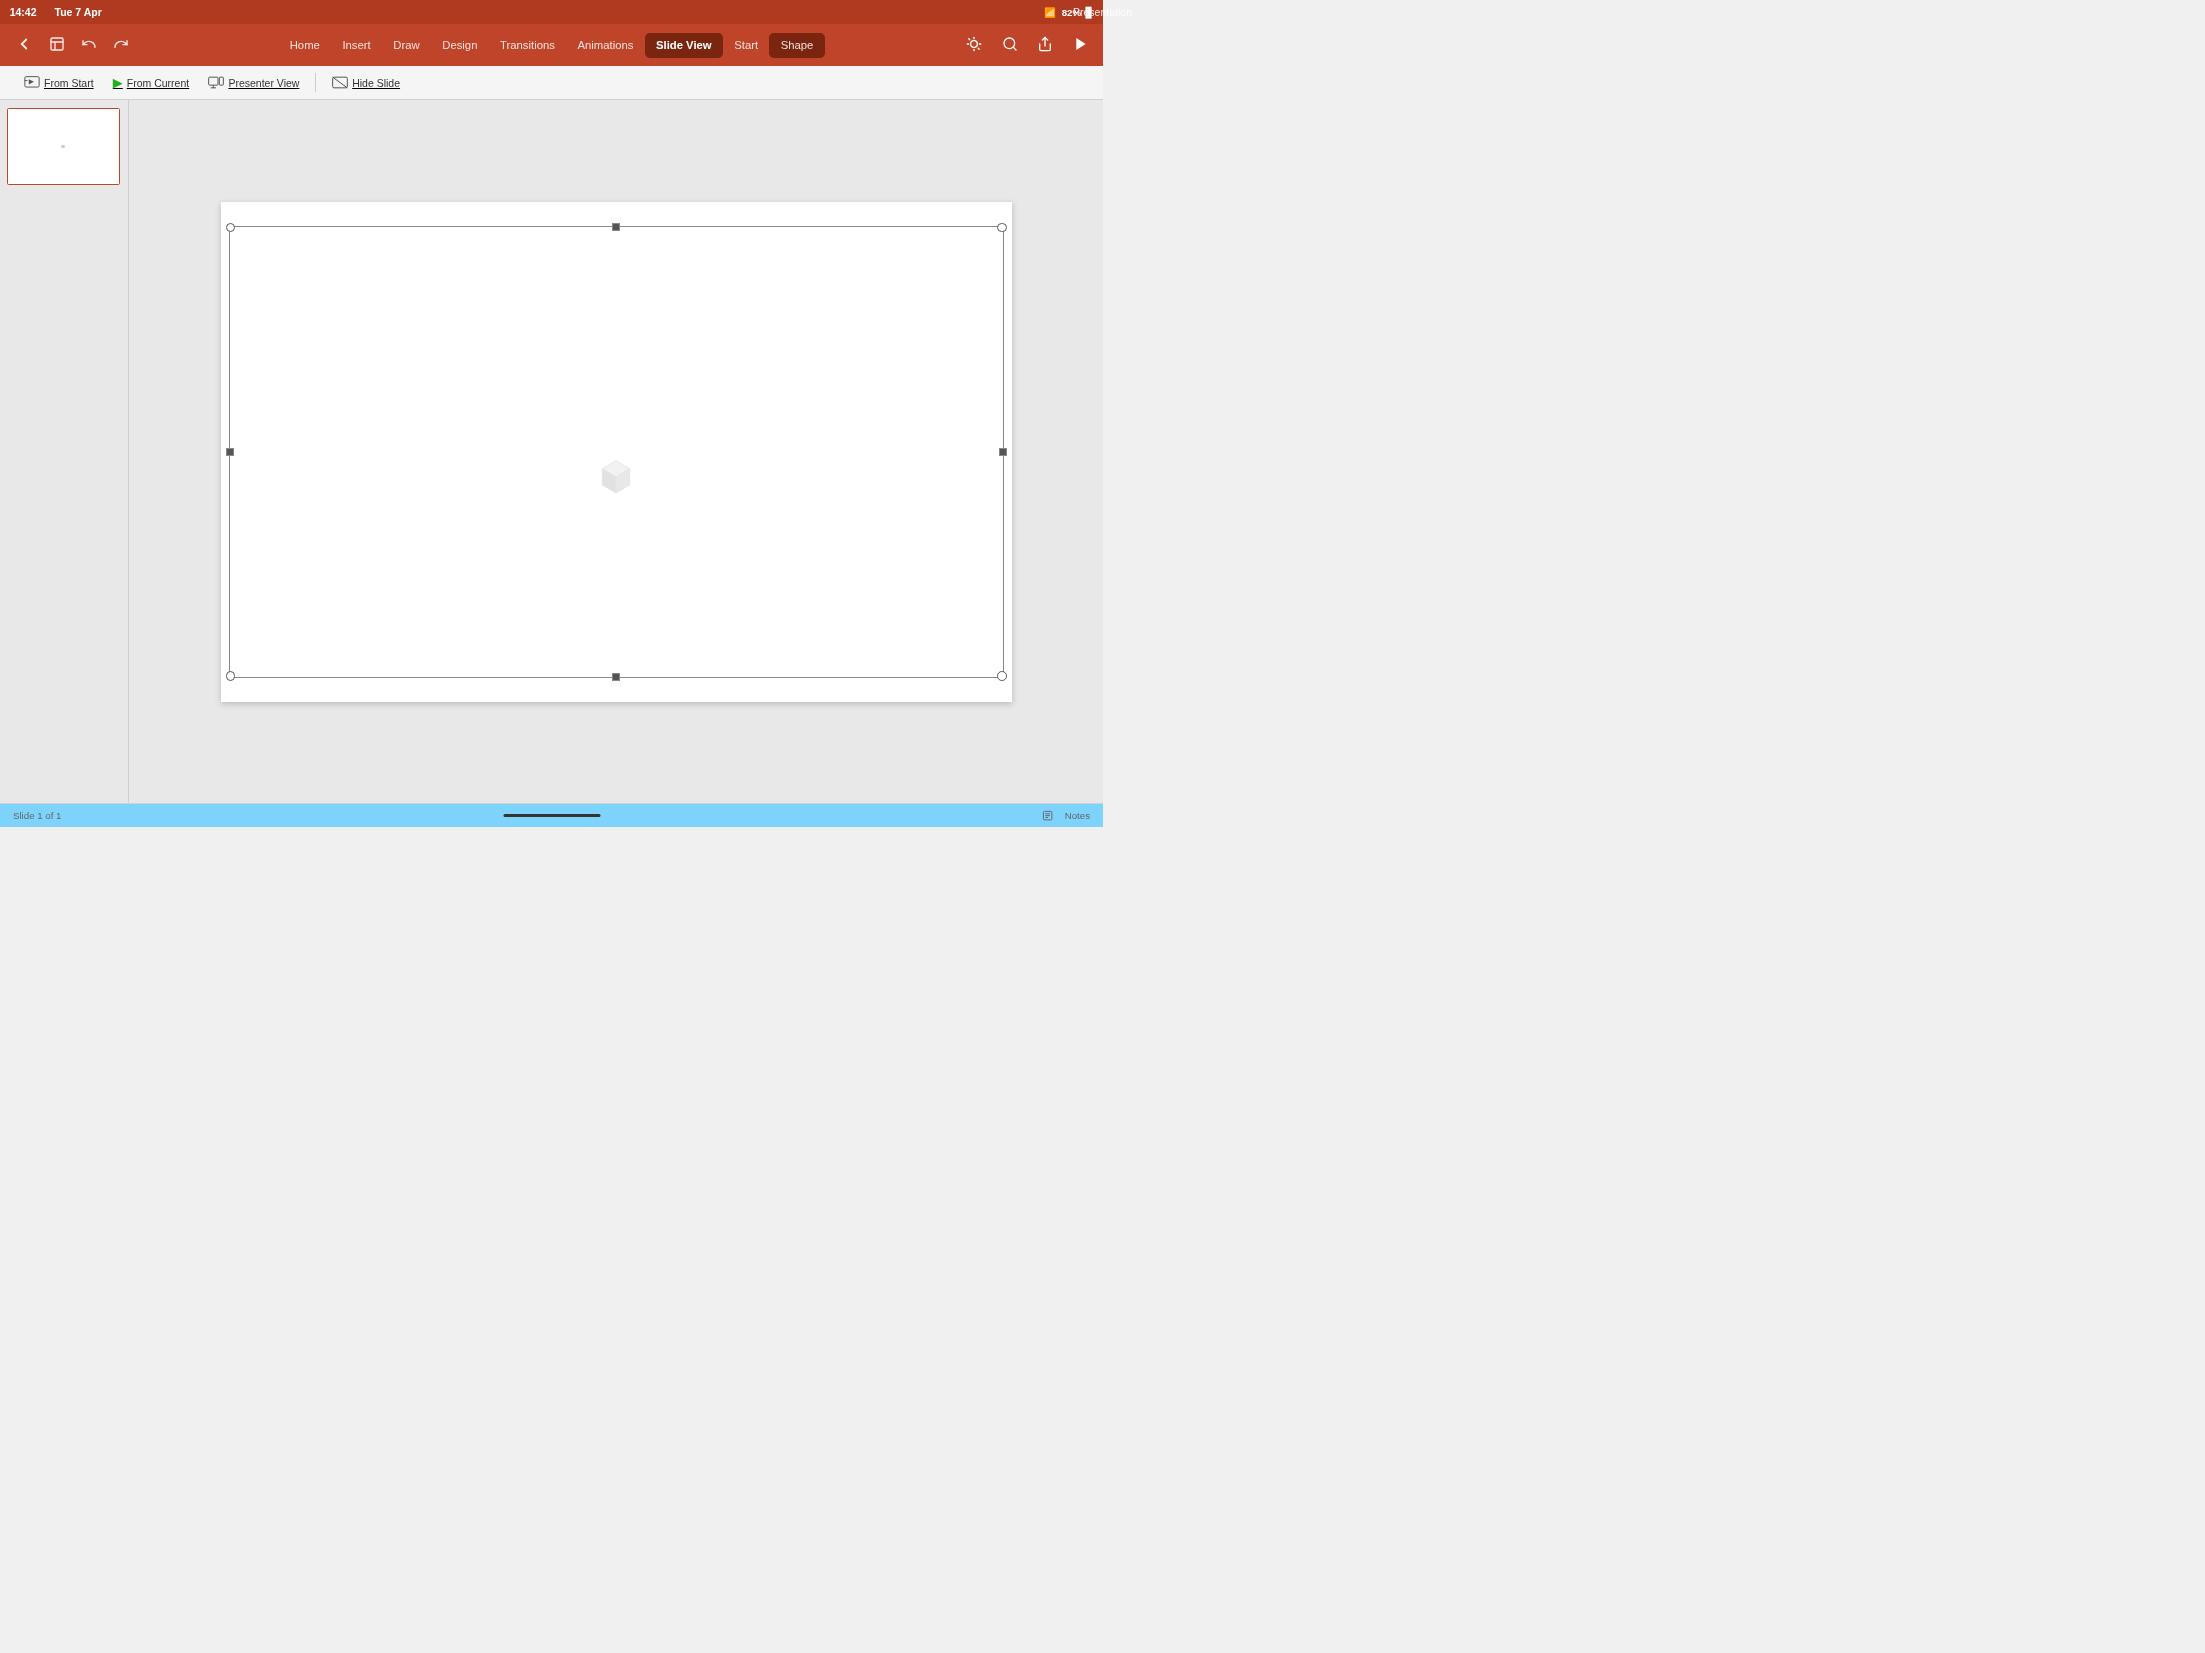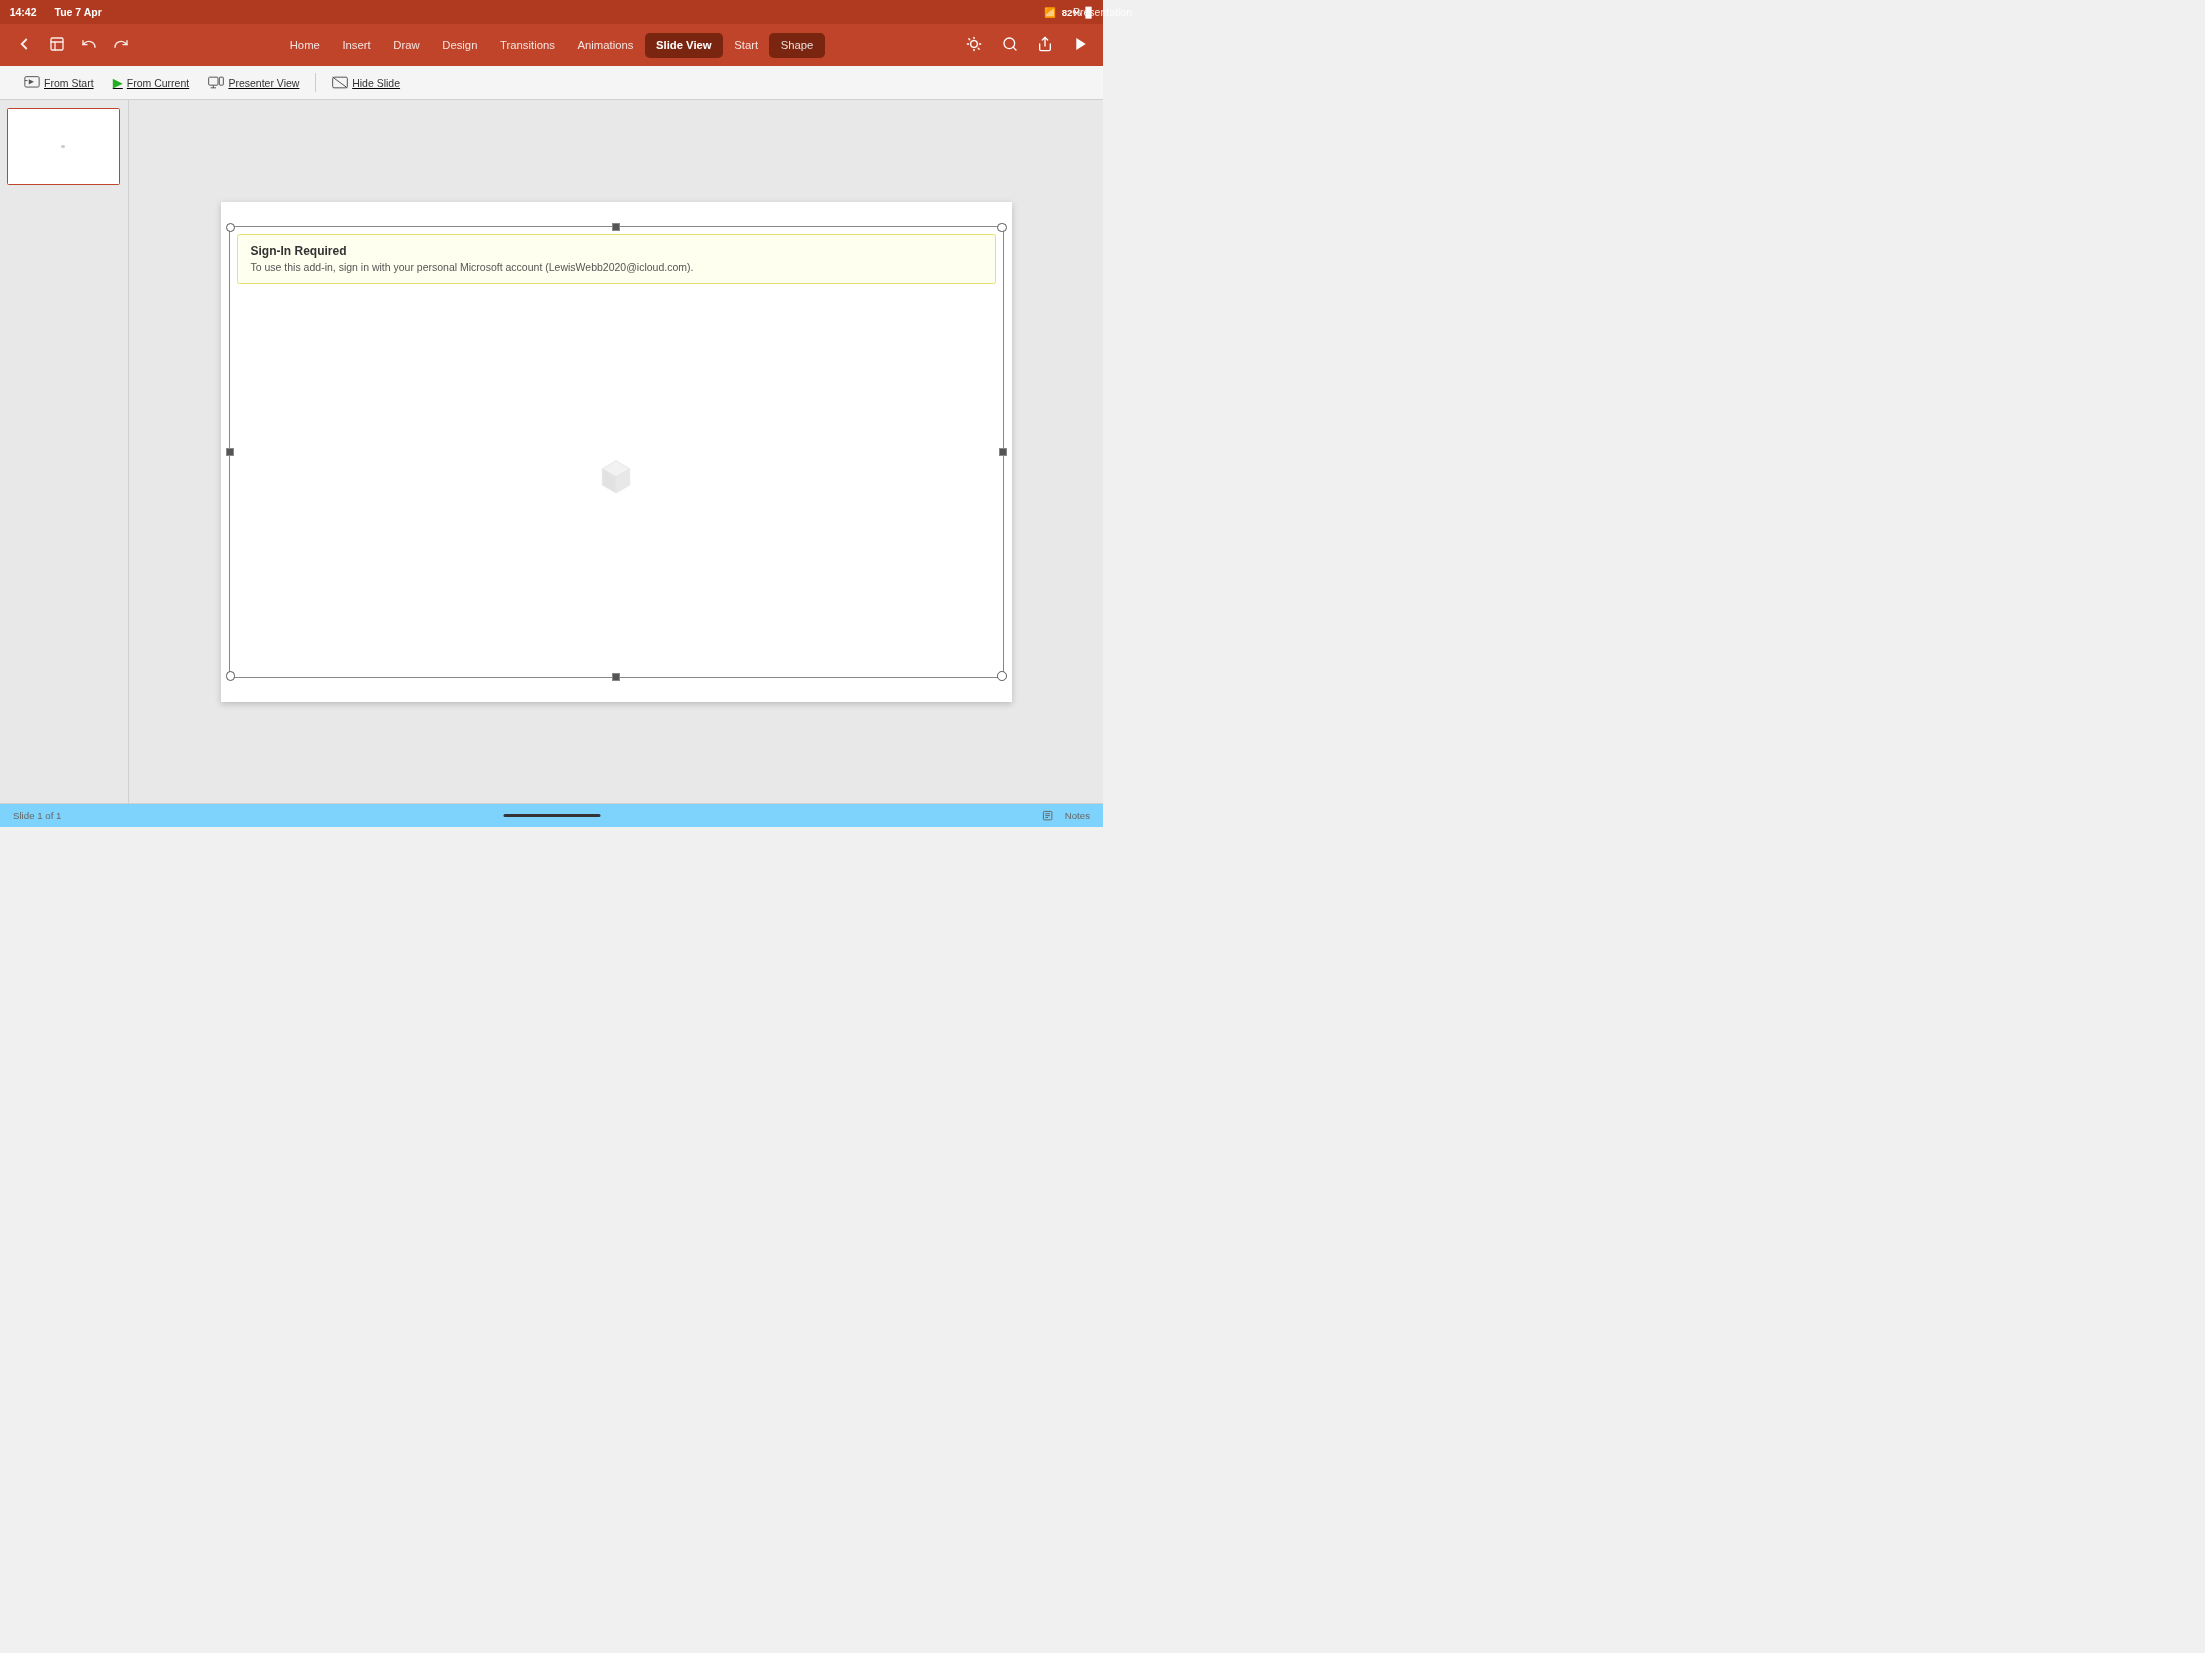--- a/index.html
+++ b/index.html
@@ -383,24 +383,20 @@
         <div class="handle tl"></div>
         <div class="handle tm"></div>
         <div class="handle tr"></div>
         <div class="handle ml"></div>
         <div class="handle mr"></div>
         <div class="handle bl"></div>
         <div class="handle bm"></div>
         <div class="handle br"></div>
       </div>
 
-      <div class="signin-banner">
-        <div class="signin-title">Sign-In Required</div>
-        <div class="signin-desc">To use this add-in, sign in with your personal Microsoft account (LewisWebb2020@icloud.com).</div>
-      </div>
 
       <div class="slide-center">
         <svg class="cube-icon" viewBox="0 0 50 50" fill="none">
           <polygon points="25,8 42,18 42,38 25,48 8,38 8,18" fill="#d0d0d0" stroke="#c0c0c0" stroke-width="1"></polygon>
           <polygon points="25,8 42,18 25,28 8,18" fill="#e0e0e0" stroke="#c0c0c0" stroke-width="1"></polygon>
           <polygon points="8,18 25,28 25,48 8,38" fill="#b8b8b8" stroke="#c0c0c0" stroke-width="1"></polygon>
           <polygon points="42,18 25,28 25,48 42,38" fill="#c8c8c8" stroke="#c0c0c0" stroke-width="1"></polygon>
         </svg>
       </div>
 

